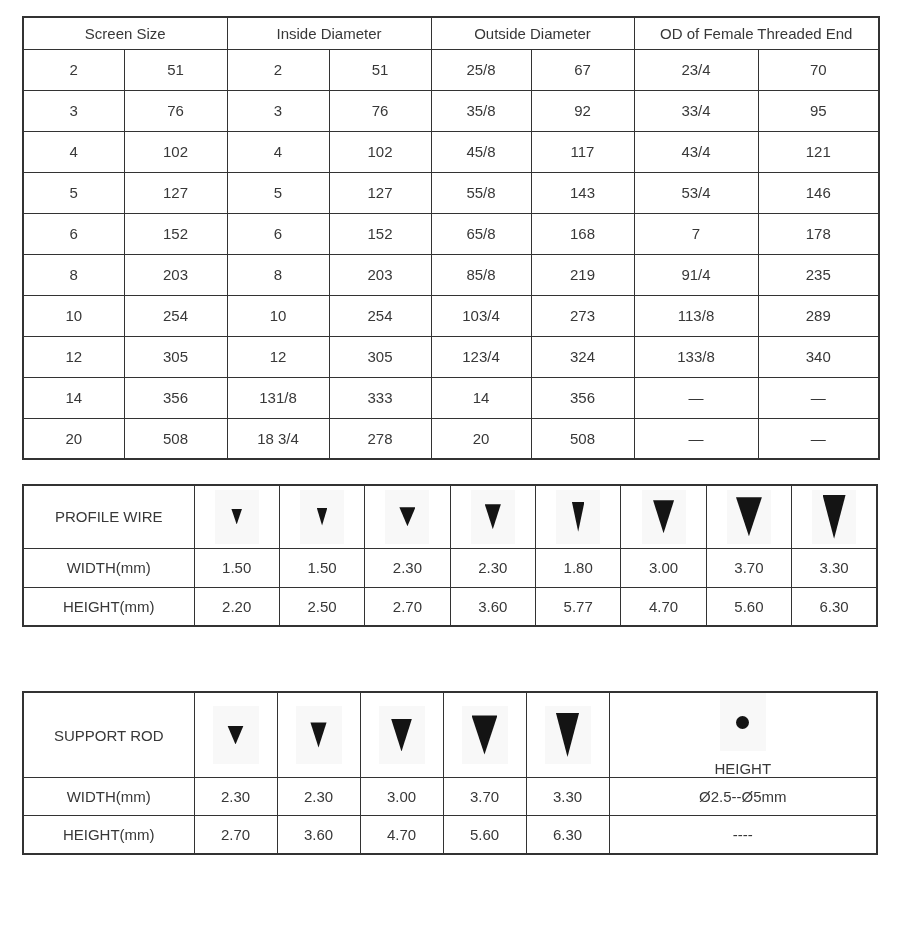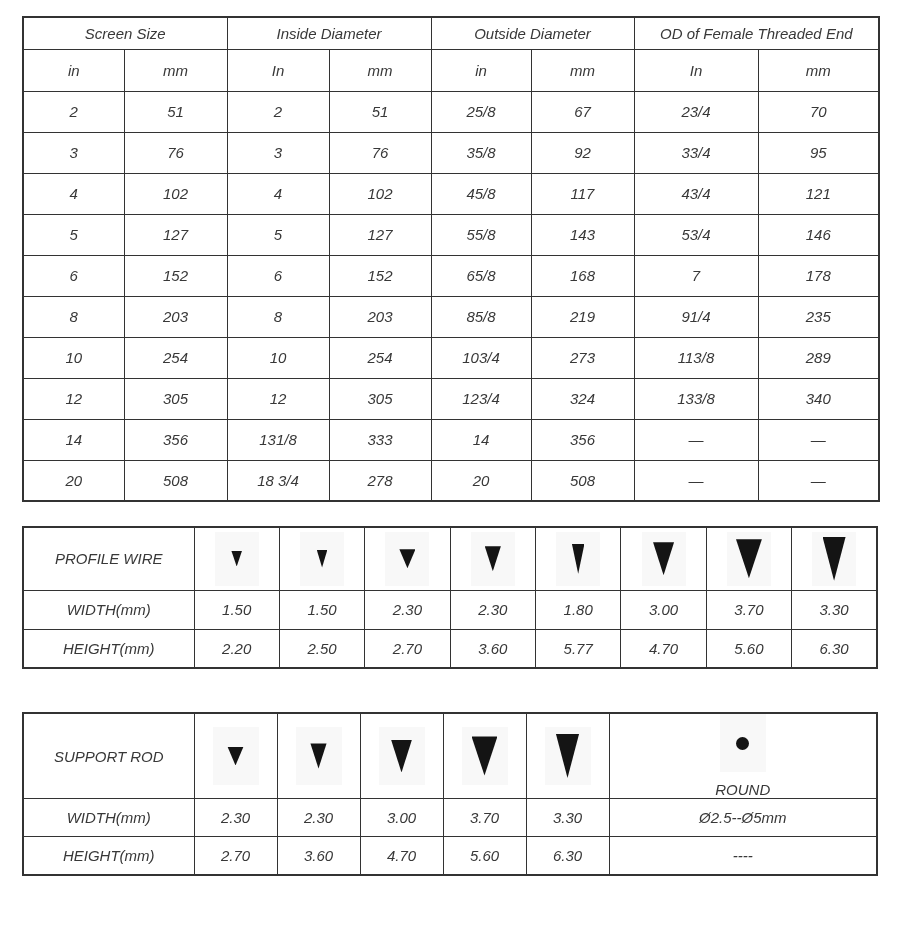--- a/index.html
+++ b/index.html
@@ -15,37 +15,36 @@
     overflow: hidden;
   }
   .sheet {
     padding: 16px 0 0 22px;
   }
   table {
     border-collapse: collapse;
     table-layout: fixed;
     width: 856px;
     border: 2px solid #333333;
-    font-style: italic;
   }
   td {
     border: 1px solid #333333;
     text-align: center;
     vertical-align: middle;
     font-size: 15px;
     padding: 0;
     overflow: hidden;
   }
   
   .size-table tr.group-row    { height: 32px; }
   .size-table tr.unit-row     { height: 42px; }
   .size-table tr.data-row     { height: 41px; }
   
   .wire-table  { margin-top: 24px; }
-  .rod-table   { margin-top: 43px; }
+  .rod-table   { margin-top: 64px; }
   .wire-table tr.icon-row   { height: 63px; }
   .wire-table tr.value-row  { height: 39px; }
   .rod-table  tr.icon-row   { height: 76px; }
   .rod-table  tr.value-row  { height: 38px; }
   .swatch {
     display: inline-flex;
     align-items: center;
     justify-content: center;
     background: #f8f8f8;
     vertical-align: middle;
@@ -87,30 +86,20 @@
       <col style="width:124px">
         <col style="width:121px">
     </colgroup>
     <tbody>
         <tr class="group-row">
       <td colspan="2">Screen Size</td>
       <td colspan="2">Inside Diameter</td>
       <td colspan="2">Outside Diameter</td>
       <td colspan="2">OD of Female Threaded End</td>
     </tr>
-    <tr class="unit-row">
-      <td>in</td>
-      <td>mm</td>
-      <td>In</td>
-      <td>mm</td>
-      <td>in</td>
-      <td>mm</td>
-      <td>In</td>
-      <td>mm</td>
-    </tr>
     <tr class="data-row">
       <td>2</td>
       <td>51</td>
       <td>2</td>
       <td>51</td>
       <td>25/8</td>
       <td>67</td>
       <td>23/4</td>
       <td>70</td>
     </tr>
@@ -298,21 +287,21 @@
               <span class="tri" style="width: 25.9px; height: 39.2px;"></span>
             </span></td>
       <td><span class="swatch">
               <span class="tri" style="width: 23.1px; height: 44.1px;"></span>
             </span></td>
       <td>
         <div class="round-cell-inner">
           <span class="swatch round-swatch">
                 <span class="dot"></span>
               </span>
-          <span>ROUND</span>
+          <span>HEIGHT</span>
         </div>
       </td>
     </tr>
     <tr class="value-row">
       <td>WIDTH(mm)</td>
       <td>2.30</td>
       <td>2.30</td>
       <td>3.00</td>
       <td>3.70</td>
       <td>3.30</td>

